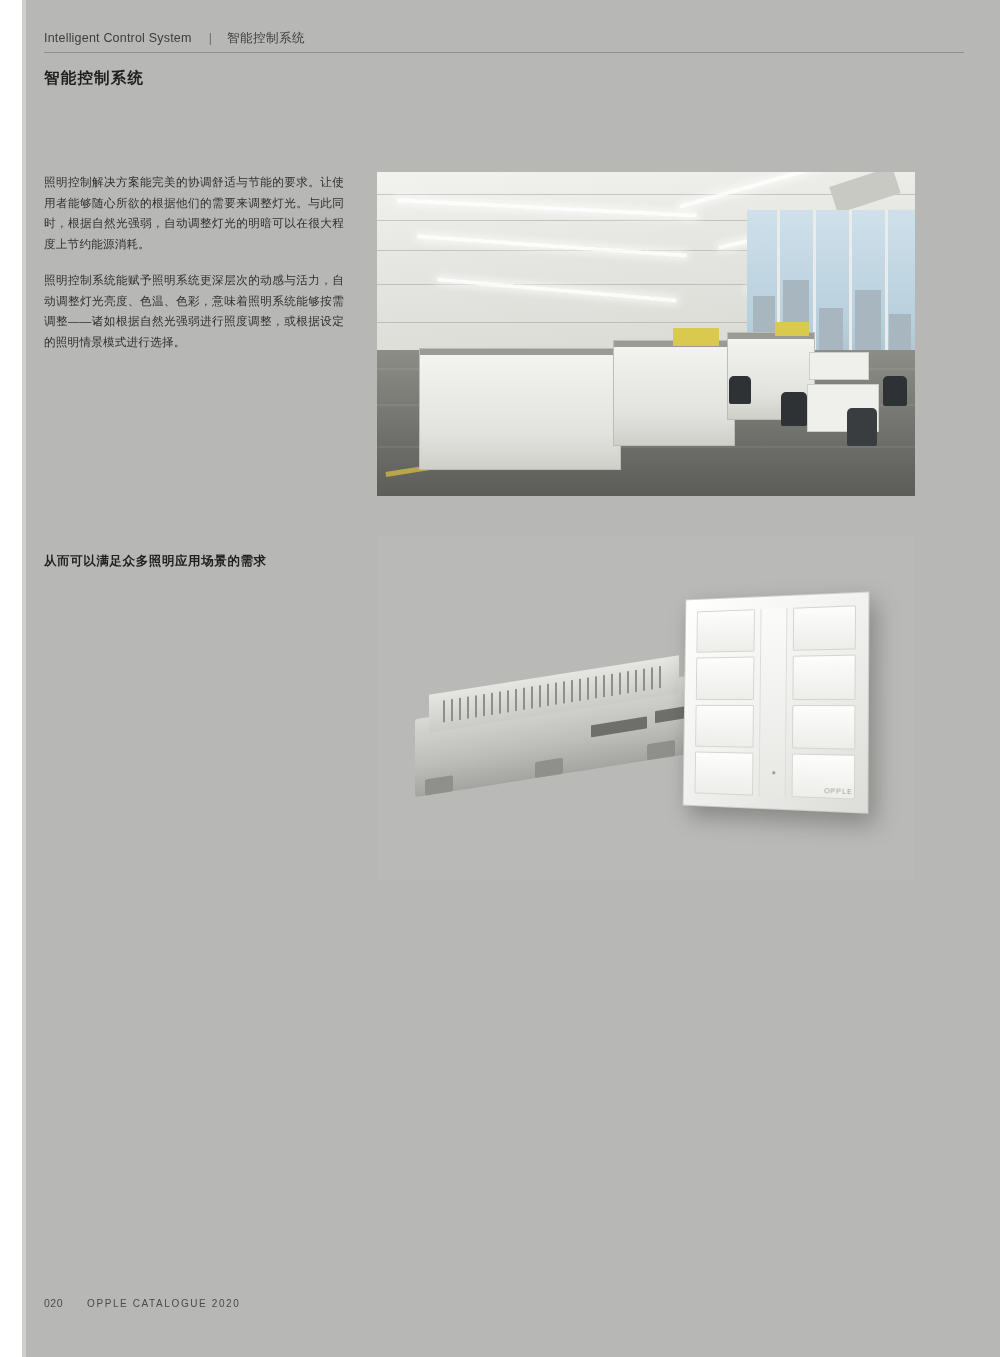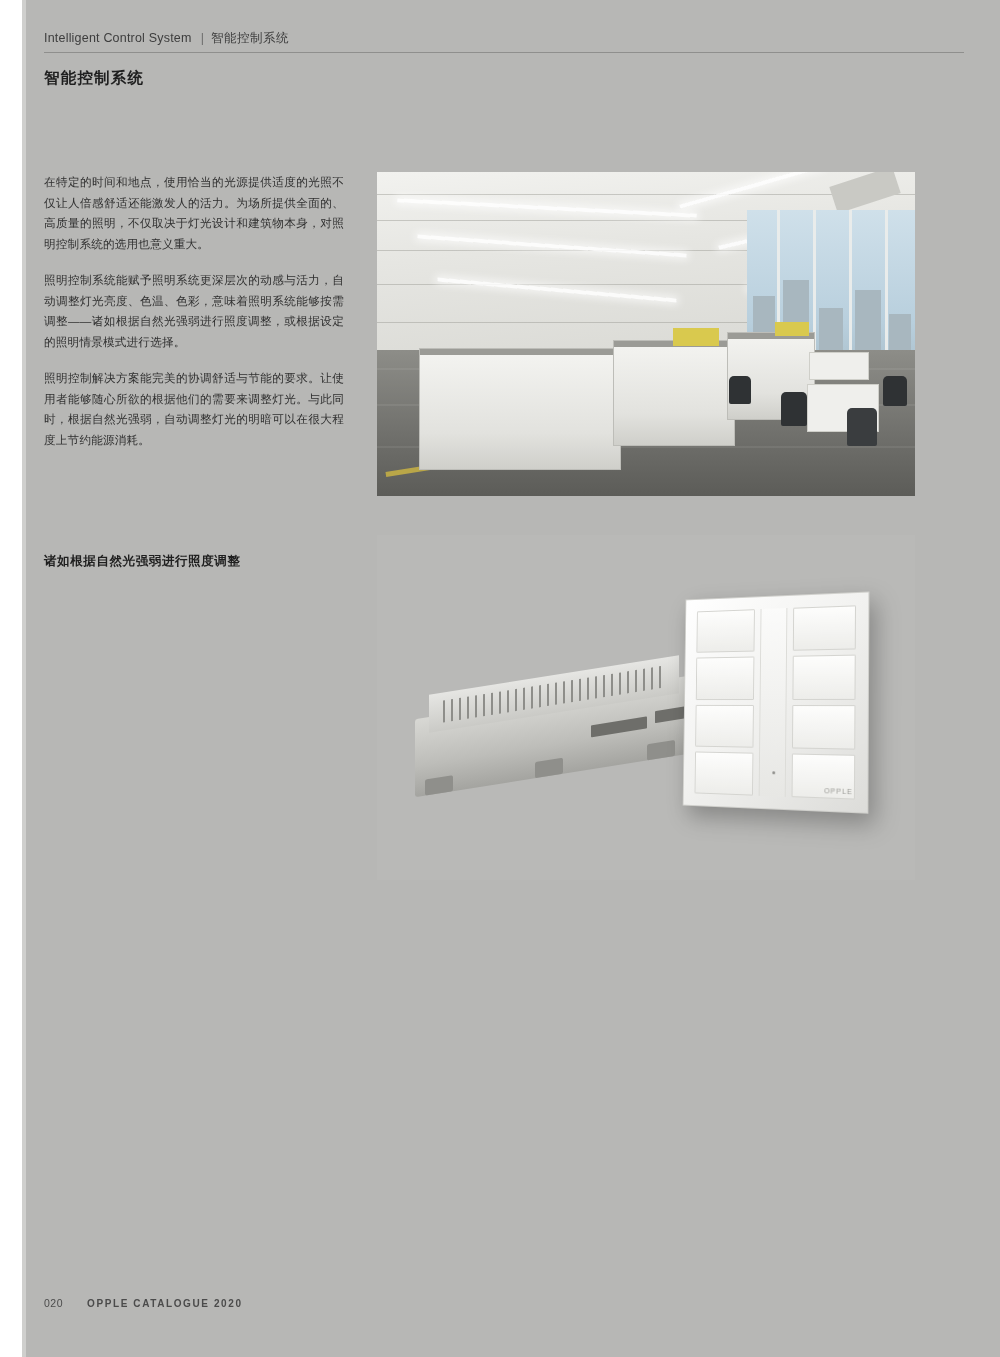--- a/index.html
+++ b/index.html
@@ -31,21 +31,21 @@
     background: #cfcfcd;
   }
   
   .header {
     position: absolute;
     left: 44px;
     top: 30px;
     width: 700px;
     display: flex;
     align-items: baseline;
-    gap: 0px;
+    gap: 8px;
   }
   .header-en {
     font-size: 12.5px;
     color: #3d3d3d;
     letter-spacing: 0.2px;
   }
   .header-sep {
     font-size: 12.5px;
     color: #6d6d6d;
     margin: 0 7px 0 9px;
@@ -297,21 +297,20 @@
   }
   .folio {
     font-size: 10.5px;
     color: #4b4b4b;
     letter-spacing: 0.5px;
   }
   .footer-label {
     font-size: 10px;
     color: #4b4b4b;
     letter-spacing: 1.6px;
-    font-weight: bold;
   }
   .watermark {
     position: absolute;
     right: 40px;
     bottom: 22px;
     font-size: 38px;
     color: #ffffff;
     letter-spacing: -0.5px;
     text-shadow: 0 1px 2px rgba(0,0,0,0.18);
     font-family: "DejaVu Sans", sans-serif;
@@ -328,23 +327,22 @@
   <div class="header">
     <span class="header-en">Intelligent Control System</span>
     <span class="header-sep">|</span>
     <span class="header-cn">智能控制系统</span>
   </div>
   <div class="header-rule"></div>
 
   <div class="page-title">智能控制系统</div>
 
   <div class="text-col">
-    <p class="para">在特定的时间和地点，使用恰当的光源提供适度的光照不仅让人倍感舒适还能激发人的活力。为场所提供全面的、高质量的照明，不仅取决于灯光设计和建筑物本身，对照明控制系统的选用也意义重大。</p>
+    <p class="para">照明控制解决方案能完美的协调舒适与节能的要求。让使用者能够随心所欲的根据他们的需要来调整灯光。与此同时，根据自然光强弱，自动调整灯光的明暗可以在很大程度上节约能源消耗。</p>
     <p class="para">照明控制系统能赋予照明系统更深层次的动感与活力，自动调整灯光亮度、色温、色彩，意味着照明系统能够按需调整——诸如根据自然光强弱进行照度调整，或根据设定的照明情景模式进行选择。</p>
-    <p class="para">照明控制解决方案能完美的协调舒适与节能的要求。让使用者能够随心所欲的根据他们的需要来调整灯光。与此同时，根据自然光强弱，自动调整灯光的明暗可以在很大程度上节约能源消耗。</p>
   </div>
 
   <div class="photo-office">
     <div class="ceiling">
       <div class="ceil-grid" style="top:22px"></div>
       <div class="ceil-grid" style="top:48px"></div>
       <div class="ceil-grid" style="top:78px"></div>
       <div class="ceil-grid" style="top:112px"></div>
       <div class="ceil-grid" style="top:150px"></div>
       <div class="ceil-line" style="left:20px; top:34px; width:300px; transform:rotate(3deg);"></div>
@@ -387,21 +385,21 @@
     <div class="desk" style="left:430px; top:212px; width:70px; height:46px;"></div>
     <div class="desk" style="left:432px; top:180px; width:58px; height:26px;"></div>
     <div class="panel-yellow" style="left:296px; top:156px; width:46px; height:18px;"></div>
     <div class="panel-yellow" style="left:398px; top:150px; width:34px; height:14px;"></div>
     <div class="chair" style="left:404px; top:220px; width:26px; height:34px;"></div>
     <div class="chair" style="left:352px; top:204px; width:22px; height:28px;"></div>
     <div class="chair" style="left:470px; top:236px; width:30px; height:38px; background:#3a3d3f;"></div>
     <div class="chair" style="left:506px; top:204px; width:24px; height:30px;"></div>
   </div>
 
-  <div class="sec2-title">诸如根据自然光强弱进行照度调整</div>
+  <div class="sec2-title">从而可以满足众多照明应用场景的需求</div>
 
   <div class="photo-product">
     <div class="dinrail-body">
       <div class="dinrail-foot" style="left:10px; top:62px; width:28px; height:16px;"></div>
       <div class="dinrail-foot" style="left:120px; top:62px; width:28px; height:16px;"></div>
       <div class="dinrail-foot" style="left:232px; top:62px; width:28px; height:16px;"></div>
       <div class="terminal" style="left:176px; top:34px; width:56px; height:12px;"></div>
       <div class="terminal" style="left:240px; top:30px; width:30px; height:12px;"></div>
     </div>
     <div class="dinrail-top">

